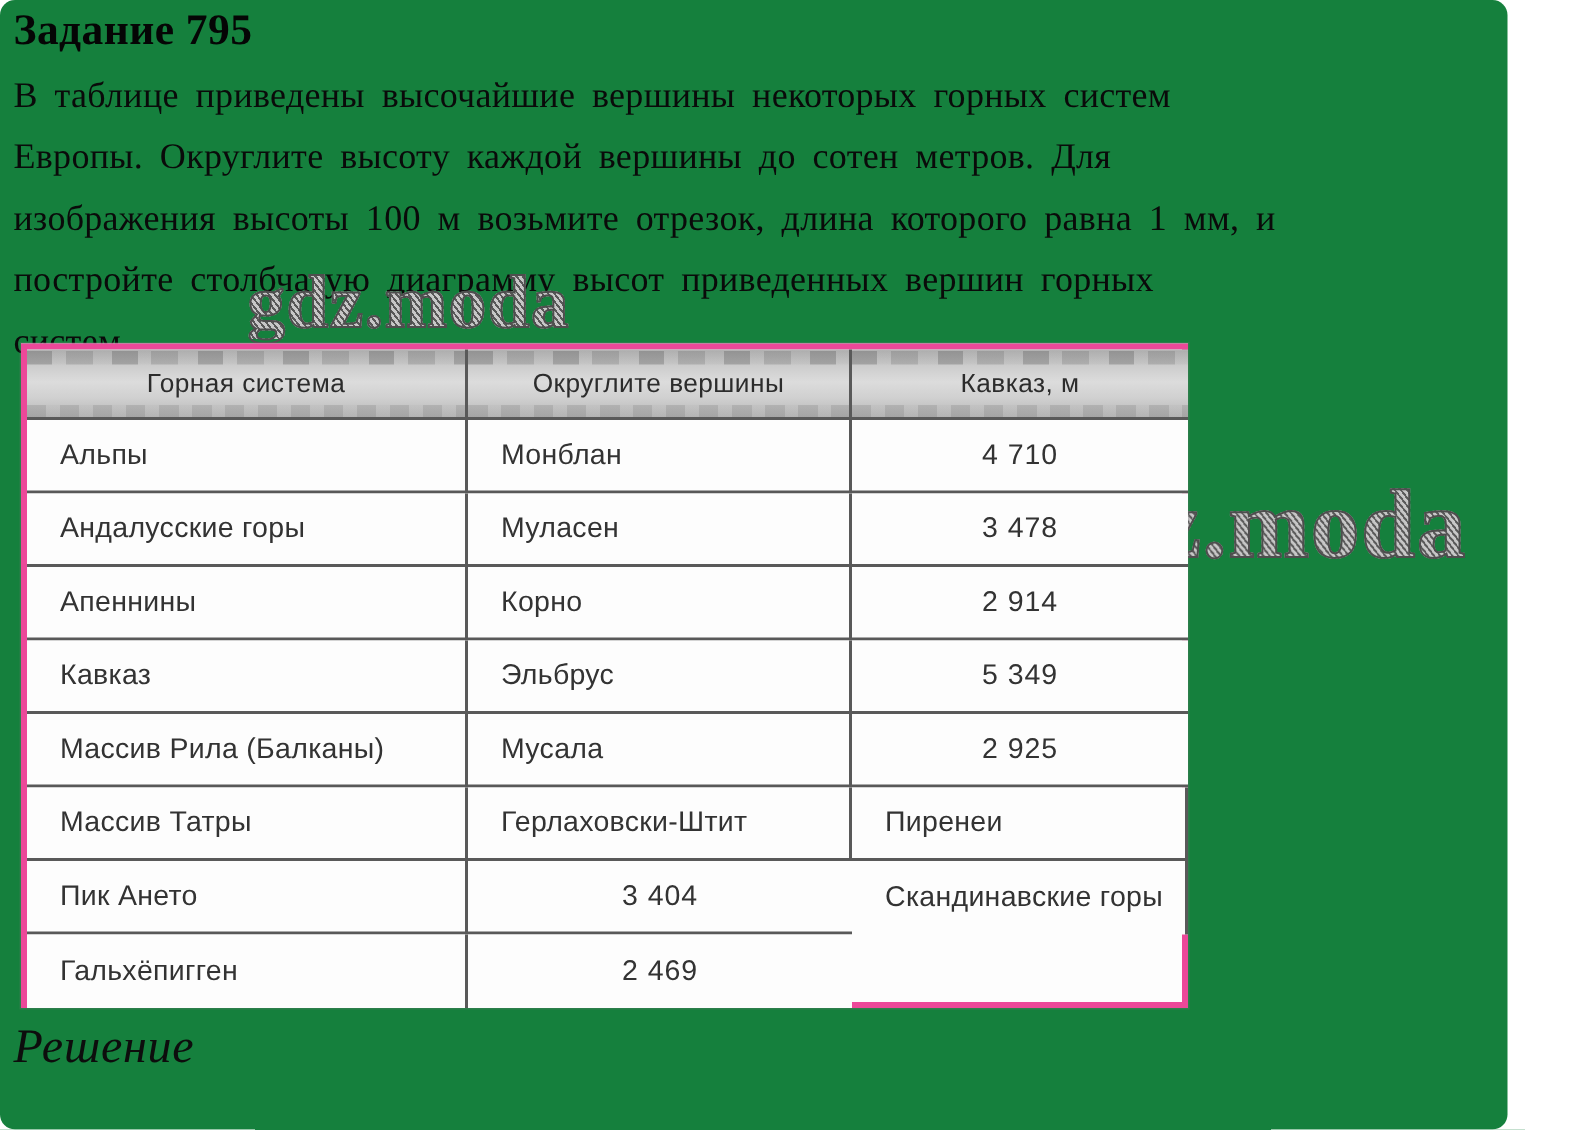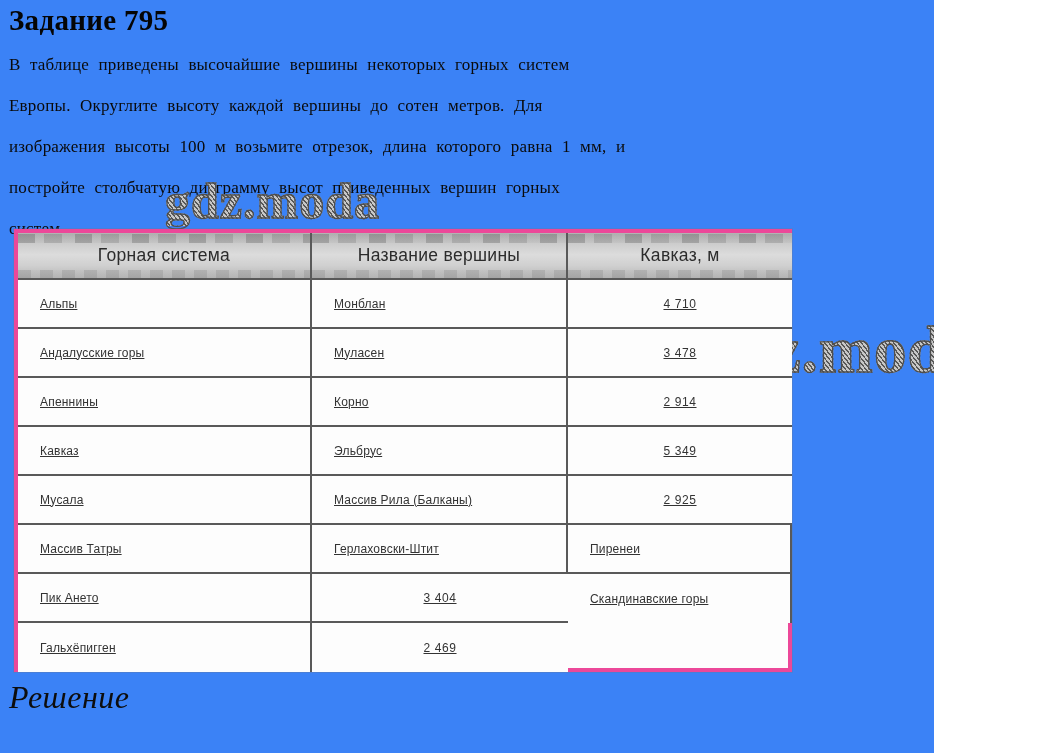--- a/index.html
+++ b/index.html
@@ -1,43 +1,44 @@
 <!DOCTYPE html>
 <html><head>
 <meta charset="utf-8">
 <style>
   * { margin: 0; padding: 0; box-sizing: border-box; }
   html, body { background: #ffffff; }
   body { font-family: "Liberation Serif", serif; }
 
   .page {
     position: relative;
-    width: 934px;
+    width: 1005px;
     height: 753px;
-    background: #3b82f6;
+    background: #15803d;
     overflow: hidden;
+    border-radius: 10px;
   }
 
   
   .task-title {
     position: absolute;
     left: 9px; top: 4px;
     font-family: "Liberation Serif", serif;
     font-weight: 700;
     font-size: 29px;
     color: #050505;
     letter-spacing: 0.3px;
     white-space: nowrap;
   }
   .task-text {
     position: absolute;
     left: 9px; top: 44px;
     width: 1045px;
     font-family: "Liberation Serif", serif;
-    font-size: 17px;
+    font-size: 24px;
     color: #0a0a0a;
     line-height: 41px;
     word-spacing: 5px;
     letter-spacing: 0.2px;
   }
   .task-line { white-space: nowrap; }
 
   
   .wm {
     position: absolute;
@@ -90,25 +91,24 @@
     color: #2c2c2c;
     letter-spacing: 0.3px;
     justify-content: center;
     padding-left: 0;
     background:
       repeating-linear-gradient(90deg, rgba(70,70,70,0.30) 0 17px, rgba(70,70,70,0.04) 17px 26px, rgba(70,70,70,0.22) 26px 44px, rgba(70,70,70,0.05) 44px 57px) 0 1px / 100% 9px no-repeat,
       repeating-linear-gradient(90deg, rgba(80,80,80,0.18) 0 13px, rgba(80,80,80,0.03) 13px 22px) 0 100% / 100% 8px no-repeat,
       linear-gradient(180deg, #b2b2b2 0%, #cbcbcb 22%, #dcdcdc 48%, #d0d0d0 72%, #b7b7b7 100%);
   }
   .td {
-    font-size: 12px;
+    font-size: 19px;
     color: #333333;
     letter-spacing: 0.2px;
     background: #fdfdfd;
-    text-decoration: underline;
   }
   .td.c3 { letter-spacing: 0.6px; }
 
   
   .solution-label {
     position: absolute;
     left: 9px; top: 679px;
     font-family: "Liberation Serif", serif;
     font-style: italic;
     font-size: 32px;
@@ -131,41 +131,41 @@
     <div class="task-line">систем.</div>
   </div>
 
   <div class="wm wm-top">gdz.moda</div>
   <div class="wm wm-right">gdz.moda</div>
   <div class="wm wm-mid">gdz.moda</div>
 
   <div class="mtable">
 
     <div class="cell th c1h" style="border-right:2px solid #595959;">Горная система</div>
-    <div class="cell th c2h" style="border-right:2px solid #595959;">Название вершины</div>
+    <div class="cell th c2h" style="border-right:2px solid #595959;">Округлите вершины</div>
     <div class="cell th c3h">Кавказ, м</div>
 
     <div class="cell td c1">Альпы</div>
     <div class="cell td c2">Монблан</div>
     <div class="cell td c3">4 710</div>
 
     <div class="cell td c1">Андалусские горы</div>
     <div class="cell td c2">Муласен</div>
     <div class="cell td c3">3 478</div>
 
     <div class="cell td c1">Апеннины</div>
     <div class="cell td c2">Корно</div>
     <div class="cell td c3">2 914</div>
 
     <div class="cell td c1">Кавказ</div>
     <div class="cell td c2">Эльбрус</div>
     <div class="cell td c3">5 349</div>
 
+    <div class="cell td c1">Массив Рила (Балканы)</div>
     <div class="cell td c2">Мусала</div>
-    <div class="cell td c1">Массив Рила (Балканы)</div>
     <div class="cell td c3">2 925</div>
 
     <div class="cell td c1">Массив Татры</div>
     <div class="cell td c2">Герлаховски-Штит</div>
 
     <div class="cell td c1">Пиренеи</div>
     <div class="cell td c2">Пик Ането</div>
     <div class="cell td c3">3 404</div>
 
     <div class="cell td c1 row-last">Скандинавские горы</div>

